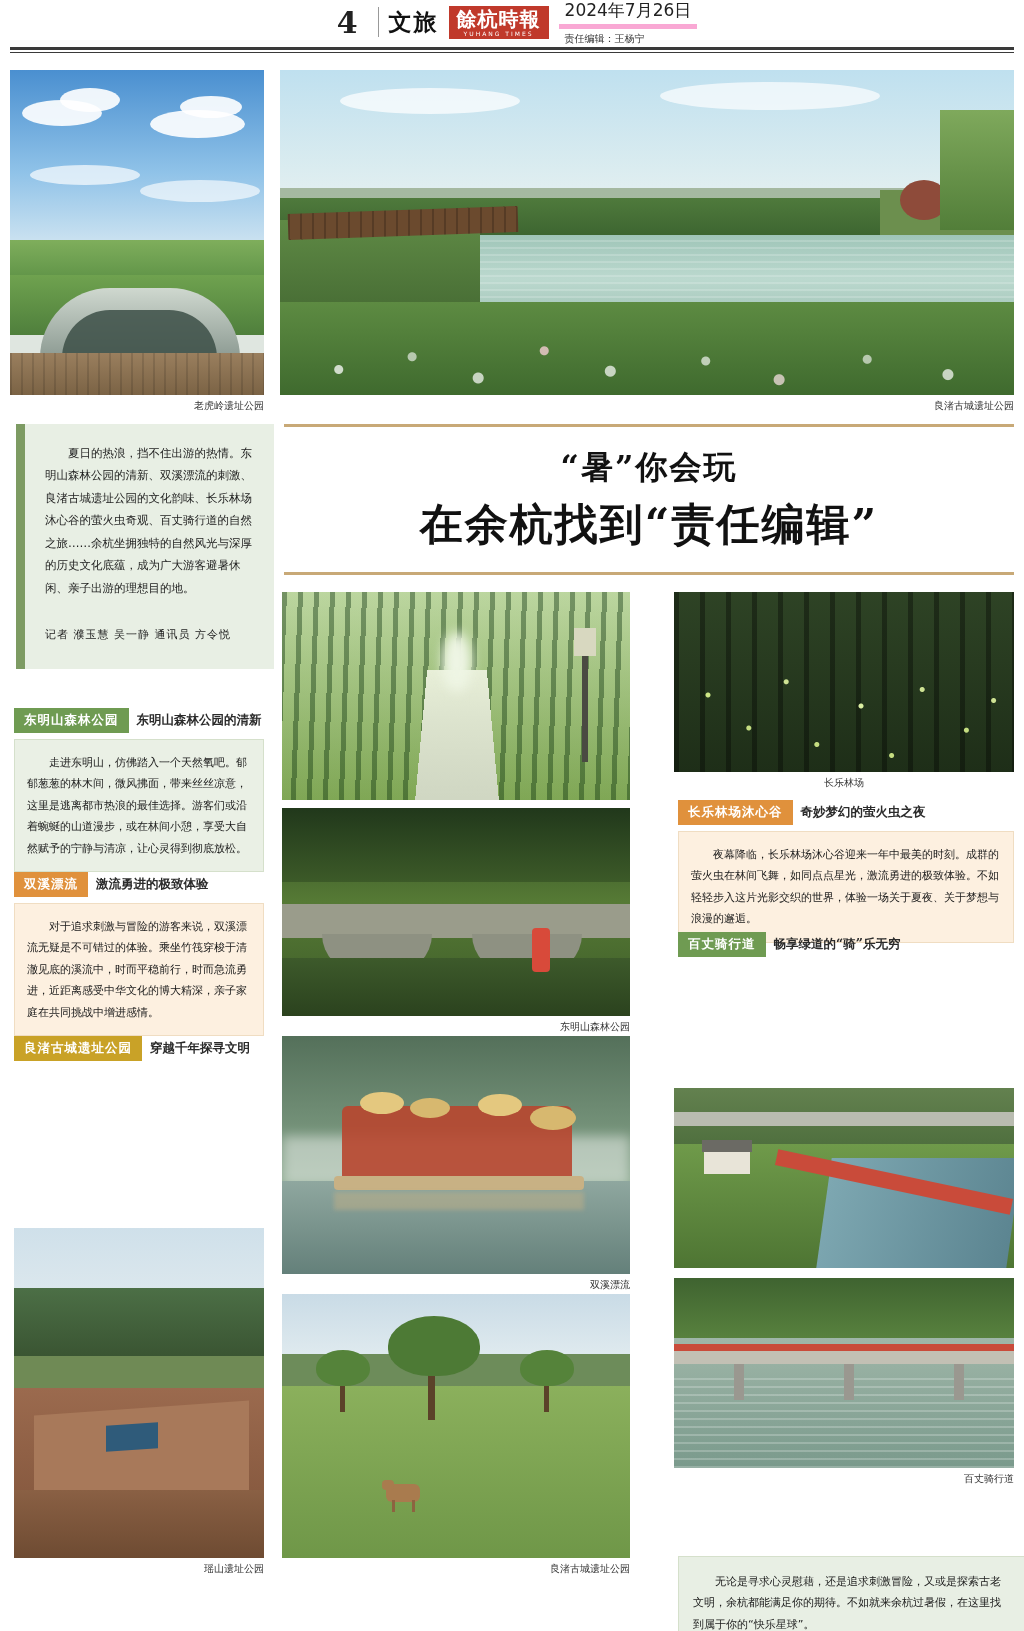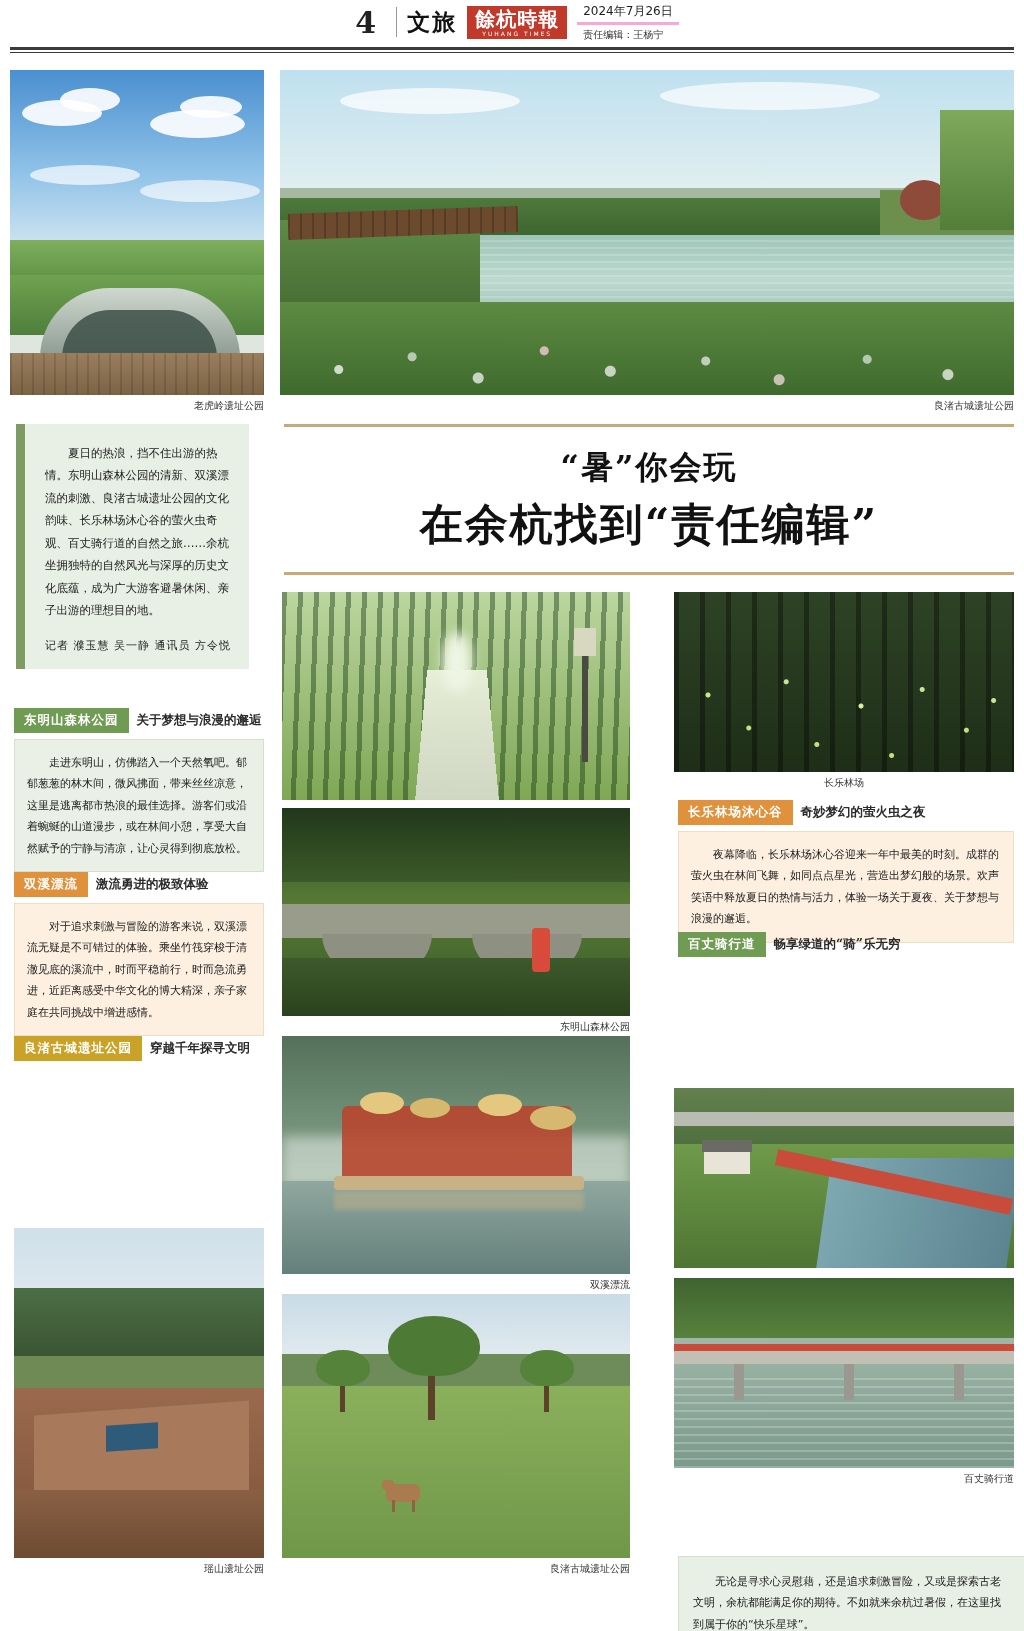--- a/index.html
+++ b/index.html
@@ -12,21 +12,21 @@
 
   
   .masthead{position:absolute;left:0;top:0;width:1024px;height:50px;}
   .mast-inner{display:flex;align-items:center;justify-content:center;height:44px;gap:10px;}
   .mast-pagenum{font-size:30px;font-weight:bold;color:#222;font-family:"DejaVu Serif","Liberation Serif",serif;padding:0 10px;}
   .mast-sep{width:1px;height:30px;background:#999;}
   .mast-section{font-size:23px;font-weight:bold;letter-spacing:2px;color:#111;}
   .mast-logo{background:#c0392b;color:#fff;padding:3px 8px 2px 8px;text-align:center;line-height:1;}
   .mast-logo .cn{font-size:20px;font-weight:bold;font-family:"DejaVu Serif","Liberation Serif",serif;letter-spacing:1px;}
   .mast-logo .en{font-size:6px;letter-spacing:2px;margin-top:2px;}
-  .mast-date{font-size:12px;color:#222;border-bottom:3px solid #f9a8d4;padding:0 6px 2px 6px;}
+  .mast-date{font-size:17px;color:#222;border-bottom:5px solid #f9a8d4;padding:0 6px 2px 6px;}
   .mast-editor{font-size:10px;color:#333;padding:3px 6px 0 6px;}
   .mast-datecol{display:flex;flex-direction:column;justify-content:center;}
   .mast-rule{position:absolute;left:10px;top:47px;width:1004px;height:3px;background:#3a3a3a;}
   .mast-rule2{position:absolute;left:10px;top:52px;width:1004px;height:1px;background:#3a3a3a;}
 
   
   .photo{position:absolute;overflow:hidden;background:#dfe6e0;}
   .cap{position:absolute;font-size:10px;color:#333;text-align:right;}
 
   
@@ -37,21 +37,21 @@
   }
   .headline .l1{font-size:32px;}
   .headline .l2{font-size:43px;margin-top:6px;}
   .hl-rule-top{position:absolute;height:3px;background:#c8a977;}
   .hl-rule-bot{position:absolute;height:3px;background:#c8a977;}
 
   
   .lead{position:absolute;background:#e8efe4;padding:18px 16px 14px 20px;box-sizing:border-box;}
   .lead-bar{position:absolute;width:9px;background:#7d9b63;}
   .lead p{margin:0;font-size:11.5px;line-height:1.95;text-indent:2em;color:#1d1d1d;}
-  .lead .byline{margin-top:14px;text-indent:0;text-align:left;font-size:11px;letter-spacing:1px;}
+  .lead .byline{margin-top:25px;text-indent:0;text-align:left;font-size:11px;letter-spacing:1px;}
 
   
   .card{position:absolute;box-sizing:border-box;}
   .card-head{display:flex;align-items:center;gap:8px;}
   .tag{
     display:inline-block;color:#fff;font-size:12.5px;font-weight:bold;
     padding:4px 10px 4px 10px;letter-spacing:1px;white-space:nowrap;
     font-family:"DejaVu Serif","Liberation Serif",serif;
   }
   .tag.green{background:#6f9b52;}
@@ -144,29 +144,29 @@
   <div class="cap" style="left:760px;top:399px;width:254px;">良渚古城遗址公园</div>
 
   <div class="hl-rule-top" style="left:284px;top:424px;width:730px;"></div>
   <div class="headline" style="left:284px;top:446px;width:730px;">
     <div class="l1">“暑”你会玩</div>
     <div class="l2">在余杭找到“责任编辑”</div>
   </div>
   <div class="hl-rule-bot" style="left:284px;top:572px;width:730px;"></div>
 
   <div class="lead-bar" style="left:16px;top:424px;height:245px;"></div>
-  <div class="lead" style="left:25px;top:424px;width:224px;height:245px;">
+  <div class="lead" style="left:25px;top:424px;width:249px;height:245px;">
     <p>夏日的热浪，挡不住出游的热情。东明山森林公园的清新、双溪漂流的刺激、良渚古城遗址公园的文化韵味、长乐林场沐心谷的萤火虫奇观、百丈骑行道的自然之旅……余杭坐拥独特的自然风光与深厚的历史文化底蕴，成为广大游客避暑休闲、亲子出游的理想目的地。</p>
     <p class="byline">记者 濮玉慧 吴一静 通讯员 方令悦</p>
   </div>
 
   <div class="card" style="left:14px;top:708px;width:250px;">
     <div class="card-head">
       <span class="tag green">东明山森林公园</span>
-      <span class="sub">关于梦想与浪漫的邂逅</span>
+      <span class="sub">东明山森林公园的清新</span>
     </div>
     <div class="card-body body-green">走进东明山，仿佛踏入一个天然氧吧。郁郁葱葱的林木间，微风拂面，带来丝丝凉意，这里是逃离都市热浪的最佳选择。游客们或沿着蜿蜒的山道漫步，或在林间小憩，享受大自然赋予的宁静与清凉，让心灵得到彻底放松。</div>
   </div>
 
   <div class="card" style="left:14px;top:872px;width:250px;">
     <div class="card-head">
       <span class="tag orange">双溪漂流</span>
       <span class="sub">激流勇进的极致体验</span>
     </div>
     <div class="card-body body-orange">对于追求刺激与冒险的游客来说，双溪漂流无疑是不可错过的体验。乘坐竹筏穿梭于清澈见底的溪流中，时而平稳前行，时而急流勇进，近距离感受中华文化的博大精深，亲子家庭在共同挑战中增进感情。</div>
@@ -255,21 +255,21 @@
       radial-gradient(circle at 86% 62%,rgba(215,240,140,.9) 0 2px,transparent 3px),
       radial-gradient(circle at 94% 35%,rgba(225,245,160,.9) 0 2px,transparent 3px);"></div>
   </div>
   <div class="cap" style="left:674px;top:776px;width:340px;text-align:center;">长乐林场</div>
 
   <div class="card" style="left:678px;top:800px;width:336px;">
     <div class="card-head">
       <span class="tag orange">长乐林场沐心谷</span>
       <span class="sub">奇妙梦幻的萤火虫之夜</span>
     </div>
-    <div class="card-body body-orange">夜幕降临，长乐林场沐心谷迎来一年中最美的时刻。成群的萤火虫在林间飞舞，如同点点星光，营造出梦幻般的场景。欢声笑语中释放夏日的热情与活力，体验一场关于夏夜、关于梦想与浪漫的邂逅。</div>
+    <div class="card-body body-orange">夜幕降临，长乐林场沐心谷迎来一年中最美的时刻。成群的萤火虫在林间飞舞，如同点点星光，激流勇进的极致体验。不如轻轻步入这片光影交织的世界，体验一场关于夏夜、关于梦想与浪漫的邂逅。</div>
   </div>
 
   <div class="card" style="left:678px;top:932px;width:336px;">
     <div class="card-head">
       <span class="tag green">百丈骑行道</span>
       <span class="sub">畅享绿道的“骑”乐无穷</span>
     </div>
   </div>
 
   <div class="photo" style="left:674px;top:1088px;width:340px;height:180px;">

